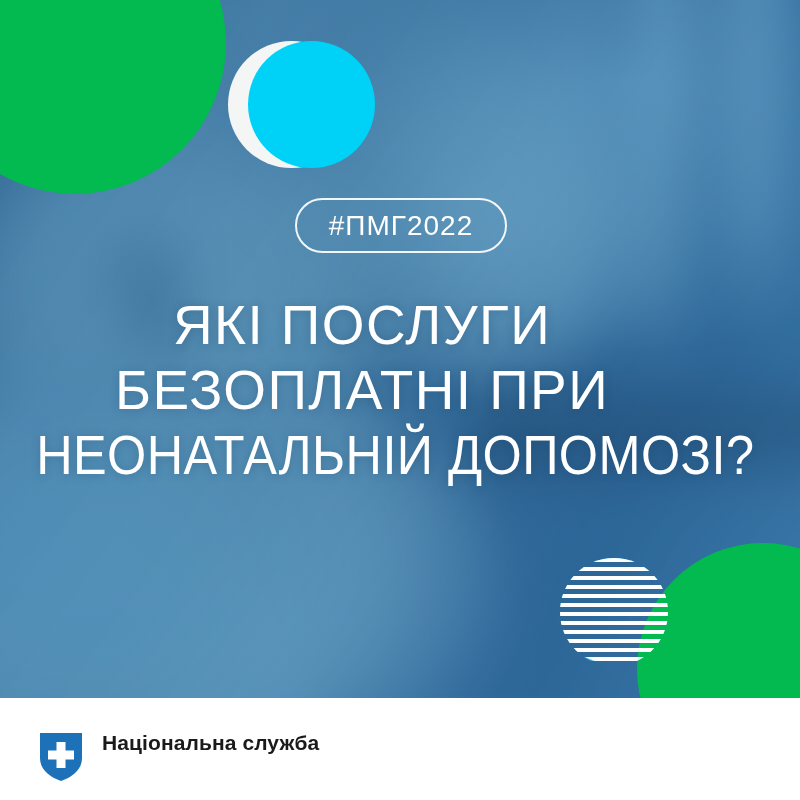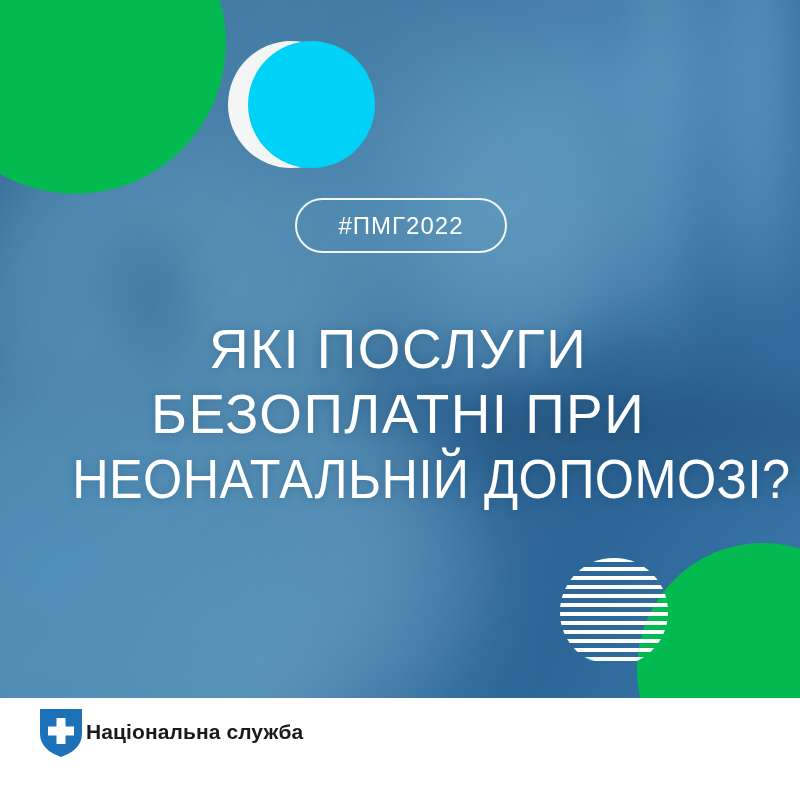--- a/index.html
+++ b/index.html
@@ -208,38 +208,37 @@
     height: 55px;
     border: 2px solid rgba(255,255,255,.92);
     border-radius: 28px;
     display: flex;
     align-items: center;
     justify-content: center;
     box-sizing: border-box;
   }
   .pill-text {
     color: #ffffff;
-    font-size: 24px;
+    font-size: 28px;
     letter-spacing: 1px;
     font-weight: 400;
     font-family: "Liberation Sans", sans-serif;
     white-space: nowrap;
   }
 
   
   .headline {
     position: absolute;
     left: 0;
-    top: 320px;
+    top: 296px;
     width: 724px;
     text-align: center;
     color: #ffffff;
     font-family: "Liberation Sans", sans-serif;
     font-weight: 400;
-    padding-left: 36px;
   }
   .hl-line {
     display: block;
     white-space: nowrap;
     line-height: 1.02;
     text-shadow: 0 1px 10px rgba(20,60,95,.28);
   }
   .hl-1 { font-size: 56px; letter-spacing: 1.5px; transform: scaleX(.98); }
   .hl-2 { font-size: 56px; letter-spacing: 1.5px; margin-top: 8px; transform: scaleX(.98); }
   .hl-3 { font-size: 56px; letter-spacing: .5px; margin-top: 8px; transform: scaleX(.90); }
@@ -294,24 +293,24 @@
     position: absolute;
     left: 0;
     top: 698px;
     width: 800px;
     height: 102px;
     background: #ffffff;
   }
   .logo {
     position: absolute;
     left: 38px;
-    top: 8px;
+    top: 32px;
     display: flex;
-    align-items: center;
-    gap: 2px;
+    align-items: flex-start;
+    gap: 18px;
   }
   .logo-shield { width: 46px; height: 52px; display: block; }
   .logo-text {
     font-family: "Liberation Sans", sans-serif;
     font-weight: bold;
     font-size: 21px;
     line-height: 1.22;
     color: #1a1a1a;
     letter-spacing: .1px;
   }

